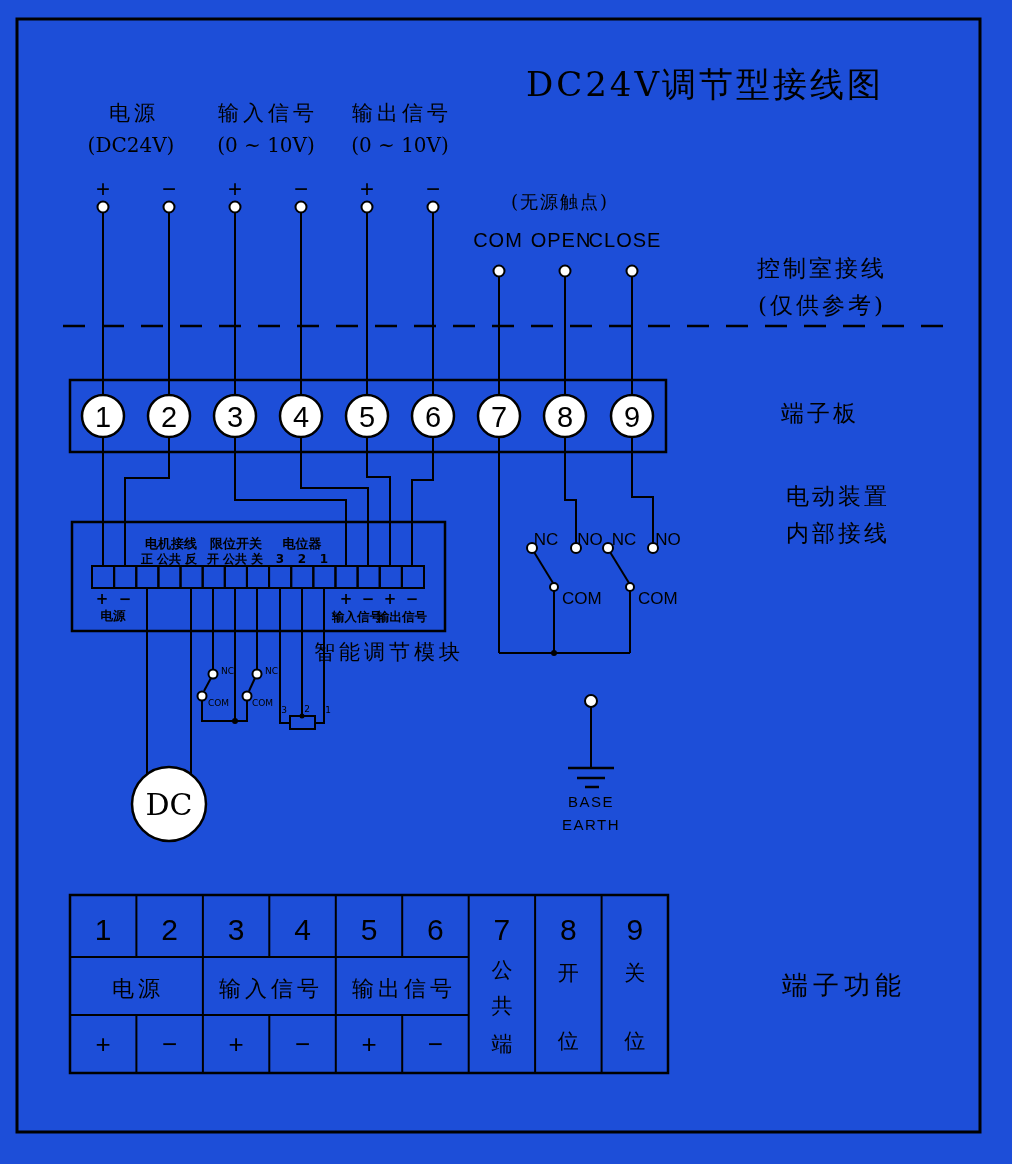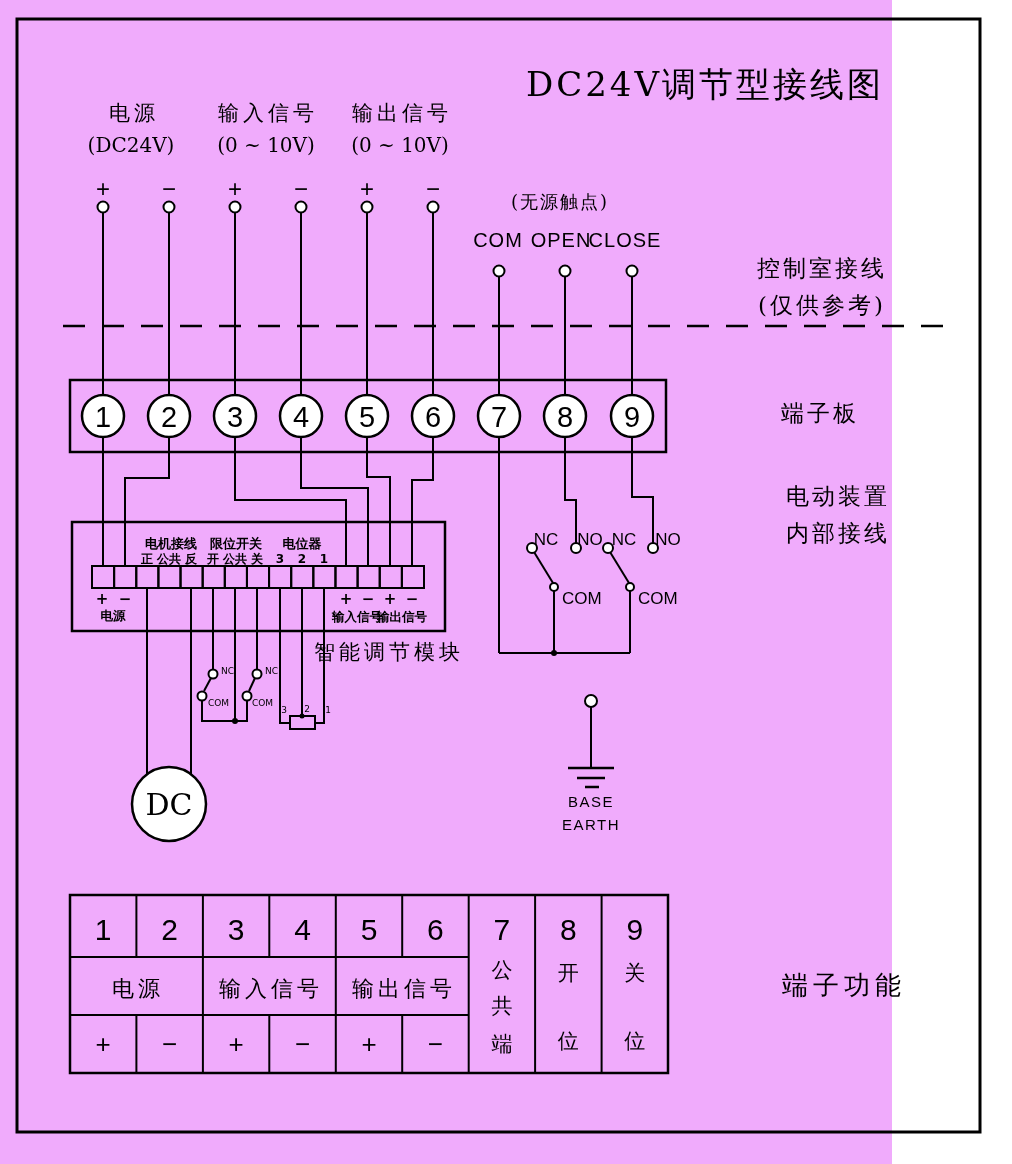--- a/index.html
+++ b/index.html
@@ -1,16 +1,16 @@
 <!DOCTYPE html>
 <html><head>
 <meta charset="utf-8">
 <style>
   html,body{margin:0;padding:0;background:#fff;}
-  .stage{position:relative;width:892px;height:1164px;background:#f0abfc;text-decoration:underline;}
+  .stage{position:relative;width:1012px;height:1164px;background:#1d4ed8;text-decoration:underline;}
   svg{display:block;}
   
   .w{stroke:#000;stroke-width:2;fill:none;}
   .w3{stroke:#000;stroke-width:2.5;fill:none;}
   .box{fill:none;stroke:#000;stroke-width:2.5;}
   .cell{fill:none;stroke:#000;stroke-width:2;}
   .node{fill:#fff;stroke:#000;stroke-width:2;}
   .bignode{fill:#fff;stroke:#000;stroke-width:2.5;}
   .dot{fill:#000;stroke:none;}
   

